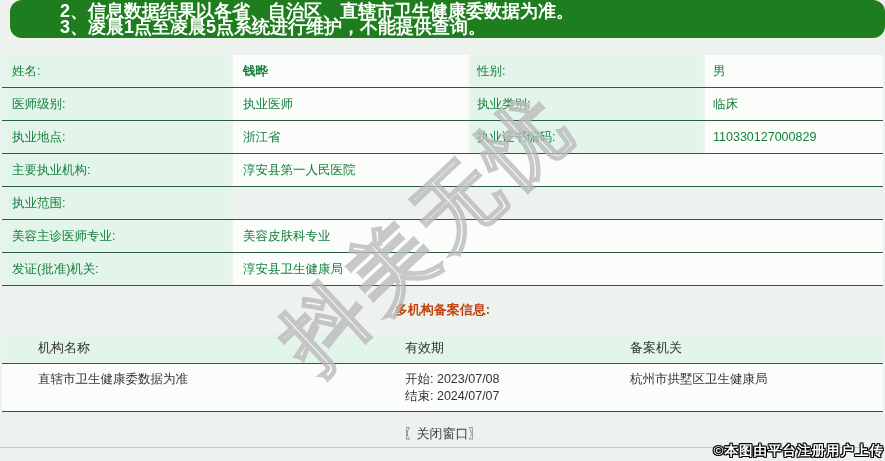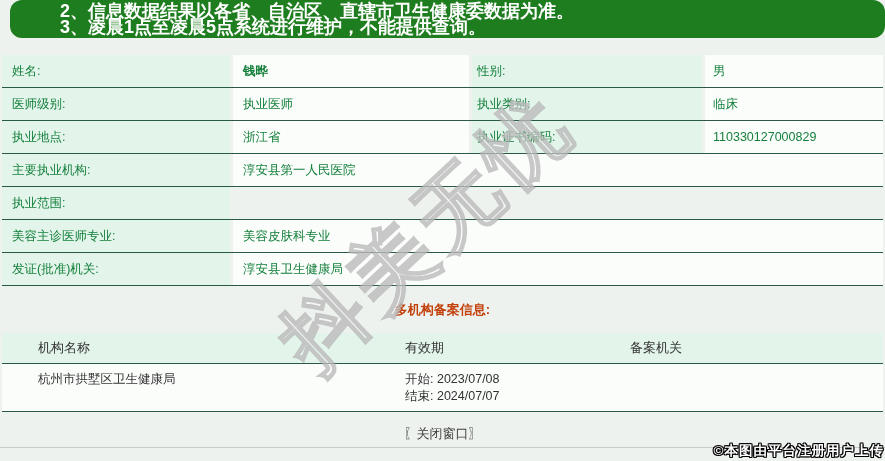--- a/index.html
+++ b/index.html
@@ -133,25 +133,26 @@
 
   <div class="section-title">多机构备案信息:</div>
 
   <div class="sub-header">
     <div class="h1">机构名称</div>
     <div class="h2">有效期</div>
     <div class="h3">备案机关</div>
   </div>
 
   <div class="sub-row">
-    <div class="c1">杭州市拱墅区卫生健康局</div>
+    <div class="c1">直辖市卫生健康委数据为准</div>
     <div class="c2">
       <div>开始: 2023/07/08</div>
       <div>结束: 2024/07/07</div>
     </div>
+    <div class="c3">杭州市拱墅区卫生健康局</div>
   </div>
 
   <div class="close-row">
     <span class="close-link">〖关闭窗口〗</span>
   </div>
 </div>
 
 <div class="watermark">抖美无忧</div>
 <div class="bottom-line"></div>
 <div class="stamp">©本图由平台注册用户上传</div>

